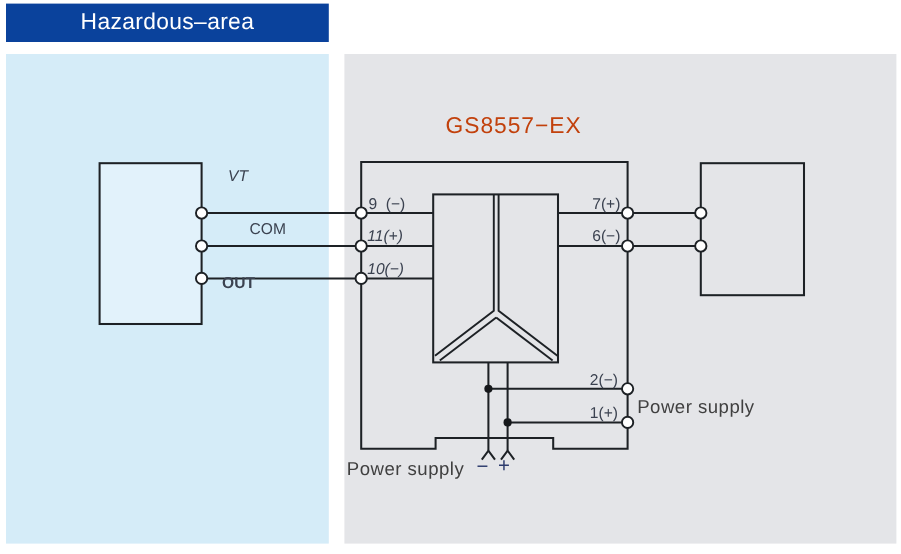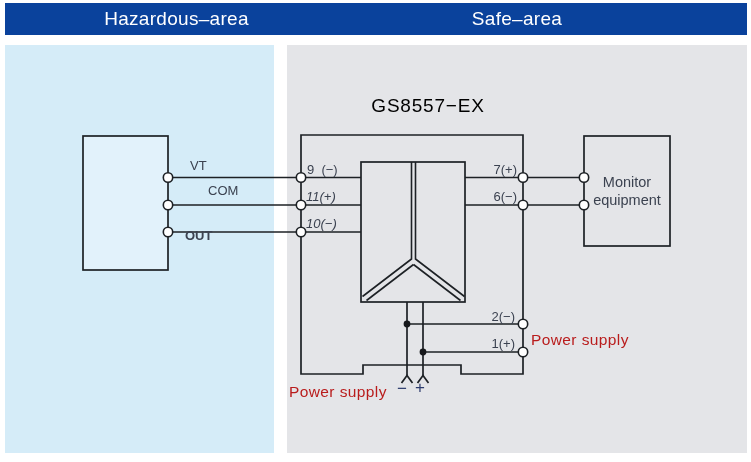--- a/index.html
+++ b/index.html
@@ -5,62 +5,59 @@
   html,body{margin:0;padding:0;background:#ffffff;}
   #stage{
     position:relative;width:751px;height:462px;background:#ffffff;
     font-family:"Liberation Sans","DejaVu Sans",sans-serif;overflow:hidden;
   }
   .bar{
     position:absolute;top:3px;height:32px;background:#0a429c;
     color:#ffffff;font-size:19px;display:flex;align-items:center;justify-content:center;
     letter-spacing:0.3px;
   }
-  #bar-hazardous{left:5px;width:269px;padding-left:37px;}
+  #bar-hazardous{left:5px;width:269px;}
   #bar-safe{left:287px;width:460px;}
   .panel{position:absolute;top:45px;height:408px;}
   #panel-hazardous{left:5px;width:269px;background:#d5ecf8;}
   #panel-safe{left:287px;width:460px;background:#e4e5e8;}
   #diagram-svg{position:absolute;left:0;top:0;z-index:2;}
   .lbl{
     position:absolute;z-index:3;color:#3b4250;font-size:13px;line-height:1.1;
     white-space:pre;
   }
   .lbl-r{text-align:right;}
   #gs-title{
     position:absolute;z-index:3;left:363px;top:95px;width:130px;text-align:center;
-    color:#000000;font-size:19px;letter-spacing:0.8px;white-space:pre;
+    color:#c2410c;font-size:19px;letter-spacing:0.8px;white-space:pre;
   }
   .boxlabel{
     position:absolute;z-index:3;display:flex;align-items:center;justify-content:center;
     text-align:center;color:#3b4250;font-size:14.5px;line-height:1.25;white-space:pre-line;
   }
   #vibration-label{left:83px;top:136px;width:85px;height:134px;}
   #monitor-label{left:584px;top:136px;width:86px;height:110px;}
   .ps{
-    position:absolute;z-index:3;color:#b91c1c;font-size:15.5px;letter-spacing:0.4px;white-space:pre;
+    position:absolute;z-index:3;color:#404040;font-size:15.5px;letter-spacing:0.4px;white-space:pre;
   }
   #power-supply-right{left:531px;top:331px;}
   #power-supply-bottom{left:289px;top:383px;}
   .polarity{
     position:absolute;z-index:3;color:#2c3b6d;font-size:17px;width:16px;text-align:center;
   }
   #minus-symbol{left:394px;top:379px;}
   #plus-symbol{left:412px;top:378px;}
 </style>
 </head>
 <body>
 
 <div id="stage">
 
   <div class="bar" id="bar-hazardous">
     <span>Hazardous–area</span>
-  </div>
-  <div class="bar" id="bar-safe">
-    <span>Safe–area</span>
   </div>
 
   <div class="panel" id="panel-hazardous"></div>
   <div class="panel" id="panel-safe"></div>
 
   <svg id="diagram-svg" width="751" height="462" viewBox="0 0 751 462">
     <g fill="none" stroke="#1d2125" stroke-width="1.7">
 
       <rect x="83" y="136" width="85" height="134" fill="#e2f2fb"></rect>
 
@@ -109,24 +106,22 @@
       <circle cx="523" cy="205" r="4.7"></circle>
       <circle cx="584" cy="177.5" r="4.7"></circle>
       <circle cx="584" cy="205" r="4.7"></circle>
       <circle cx="523" cy="324" r="4.7"></circle>
       <circle cx="523" cy="352" r="4.7"></circle>
     </g>
   </svg>
 
   <div id="gs-title">GS8557−EX</div>
 
-  <div class="boxlabel" id="monitor-label">Monitor
-equipment</div>
 
-  <div class="lbl" style="left:190px;top:159px;">VT</div>
+  <div class="lbl" style="left:190px;top:140px;font-style:italic;">VT</div>
   <div class="lbl" style="left:184px;top:184px;margin-left:24px;">COM</div>
   <div class="lbl" style="left:185px;top:229px;font-weight:bold;">OUT</div>
 
   <div class="lbl" style="left:307px;top:163px;">9  (−)</div>
   <div class="lbl" style="left:306px;top:190px;font-style:italic;">11(+)</div>
   <div class="lbl" style="left:306px;top:217px;font-style:italic;">10(−)</div>
 
   <div class="lbl lbl-r" style="left:470px;top:163px;width:47px;">7(+)</div>
   <div class="lbl lbl-r" style="left:470px;top:190px;width:47px;">6(−)</div>
 

